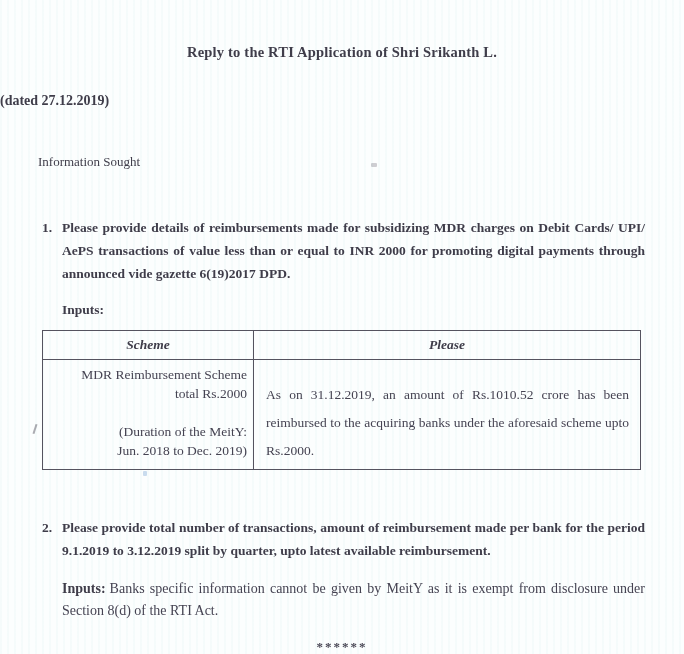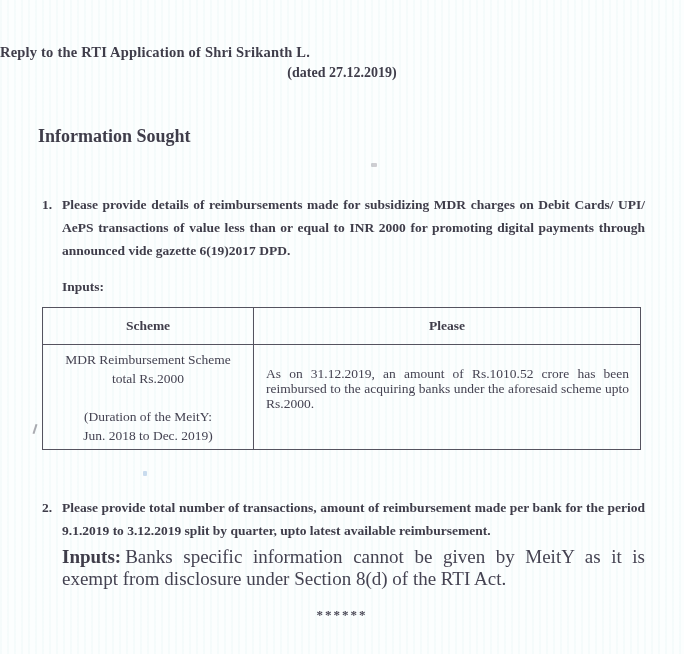--- a/index.html
+++ b/index.html
@@ -18,35 +18,34 @@
     background-image: repeating-linear-gradient(
       90deg,
       rgba(214, 238, 238, 0.18) 0px, rgba(214, 238, 238, 0.18) 2px,
       rgba(255, 255, 255, 0) 2px, rgba(255, 255, 255, 0) 7px
     );
     color: #3f3d4a;
     overflow: hidden;
   }
   .doc-title {
     margin: 44px 0 0 0;
-    text-align: left;
+    text-align: center;
     font-size: 14.5px;
     font-weight: bold;
     letter-spacing: 0.2px;
   }
   .doc-date {
-    margin-top: 4px;
-    text-align: center;
+    margin-top: 32px;
     font-size: 14px;
     font-weight: bold;
   }
   .section-heading {
     margin: 45px 8px 0 38px;
-    font-size: 18px;
-    font-weight: bold;
+    font-size: 13px;
+    font-weight: normal;
   }
   .numbered-item {
     display: flex;
     margin: 46px 39px 0 42px;
     font-size: 13.5px;
     font-weight: bold;
     line-height: 23px;
   }
   .item-number {
     flex: 0 0 20px;
@@ -70,44 +69,45 @@
   .rti-table th, .rti-table td {
     border: 1px solid #55535f;
     vertical-align: top;
     box-sizing: border-box;
   }
   .rti-table th {
     height: 29px;
     font-weight: bold;
     text-align: center;
     vertical-align: middle;
-    padding: 10px 4px;
+    padding: 2px 4px;
+    font-style: italic;
   }
   .col-scheme { width: 211px; }
   .col-release { width: 387px; }
   .scheme-cell {
     height: 99px;
     padding: 5px 6px 4px 6px;
-    text-align: center;
+    text-align: right;
     color: #454352;
   }
   .scheme-line {
     min-height: 19px;
     line-height: 19px;
   }
   .release-cell {
     padding: 21px 11px 4px 12px;
     text-align: justify;
-    line-height: 15px;
+    line-height: 28px;
     color: #454352;
   }
   .item-2 { margin-top: 46px; }
   .inputs-paragraph {
-    margin: 4px 39px 0 62px;
-    font-size: 19px;
+    margin: 16px 39px 0 62px;
+    font-size: 14px;
     line-height: 22px;
     text-align: justify;
     color: #454352;
   }
   .inputs-inline-label {
     font-weight: bold;
     color: #3f3d4a;
     margin-right: 4px;
   }
   .footer-separator {

